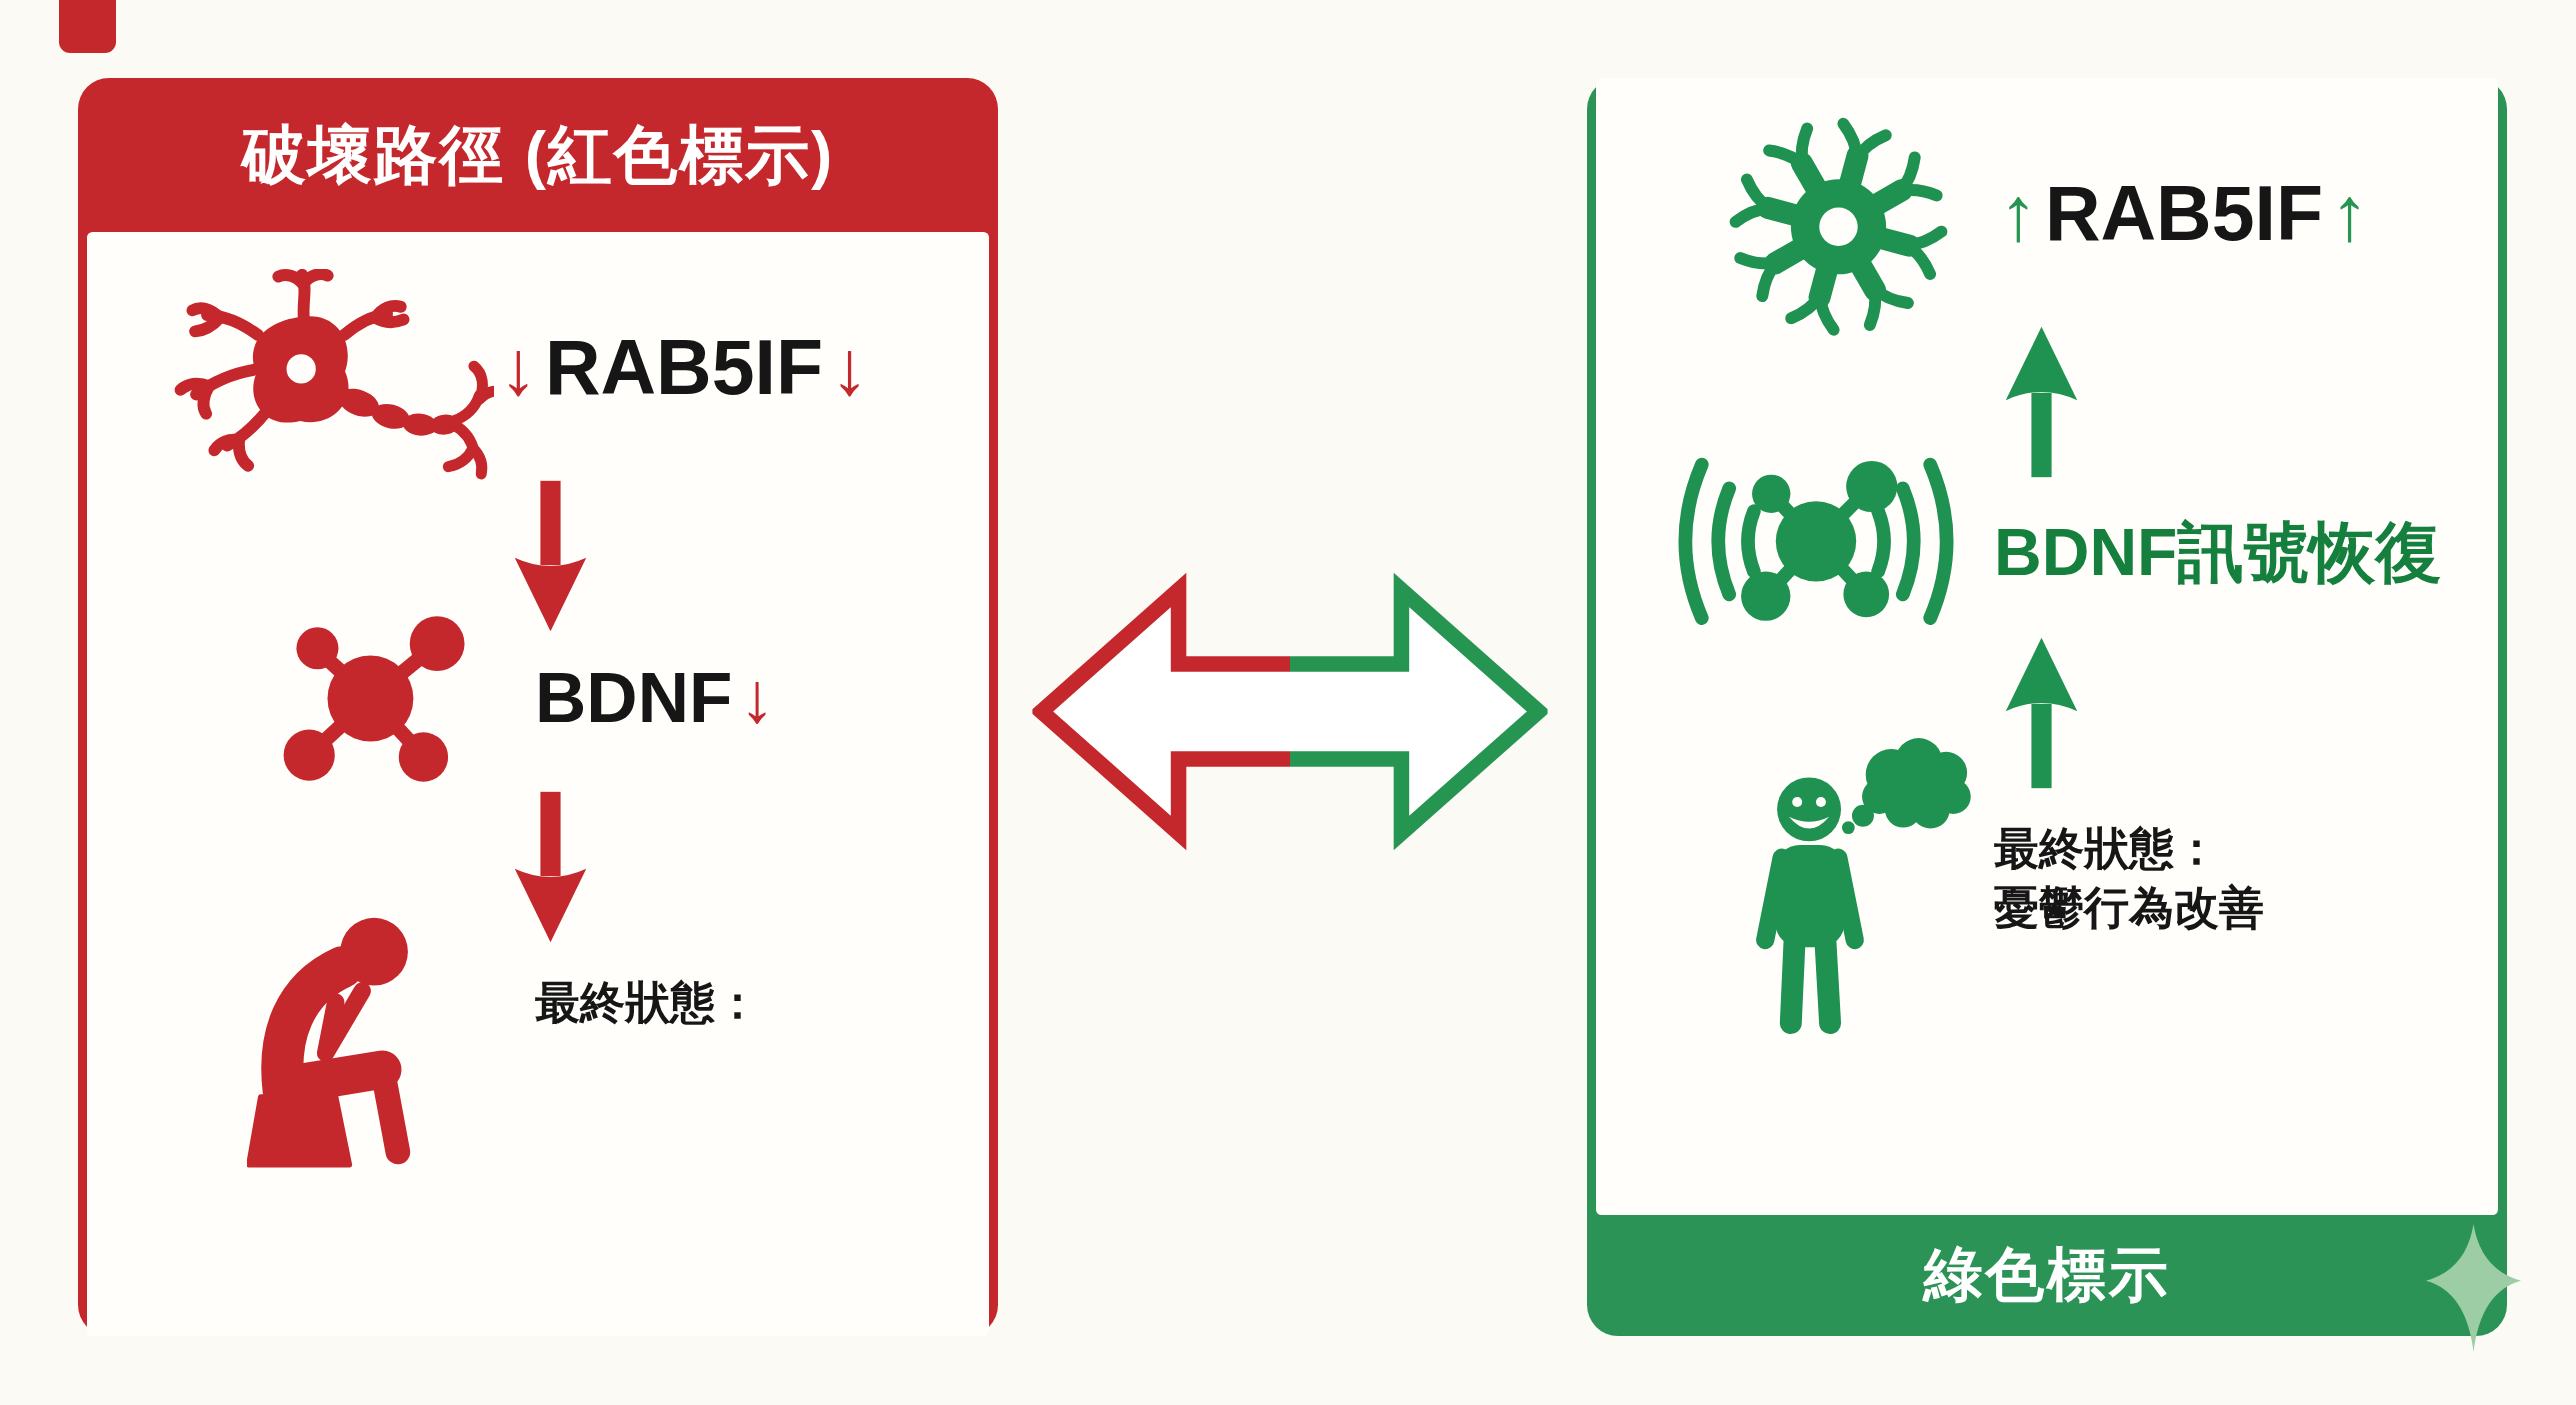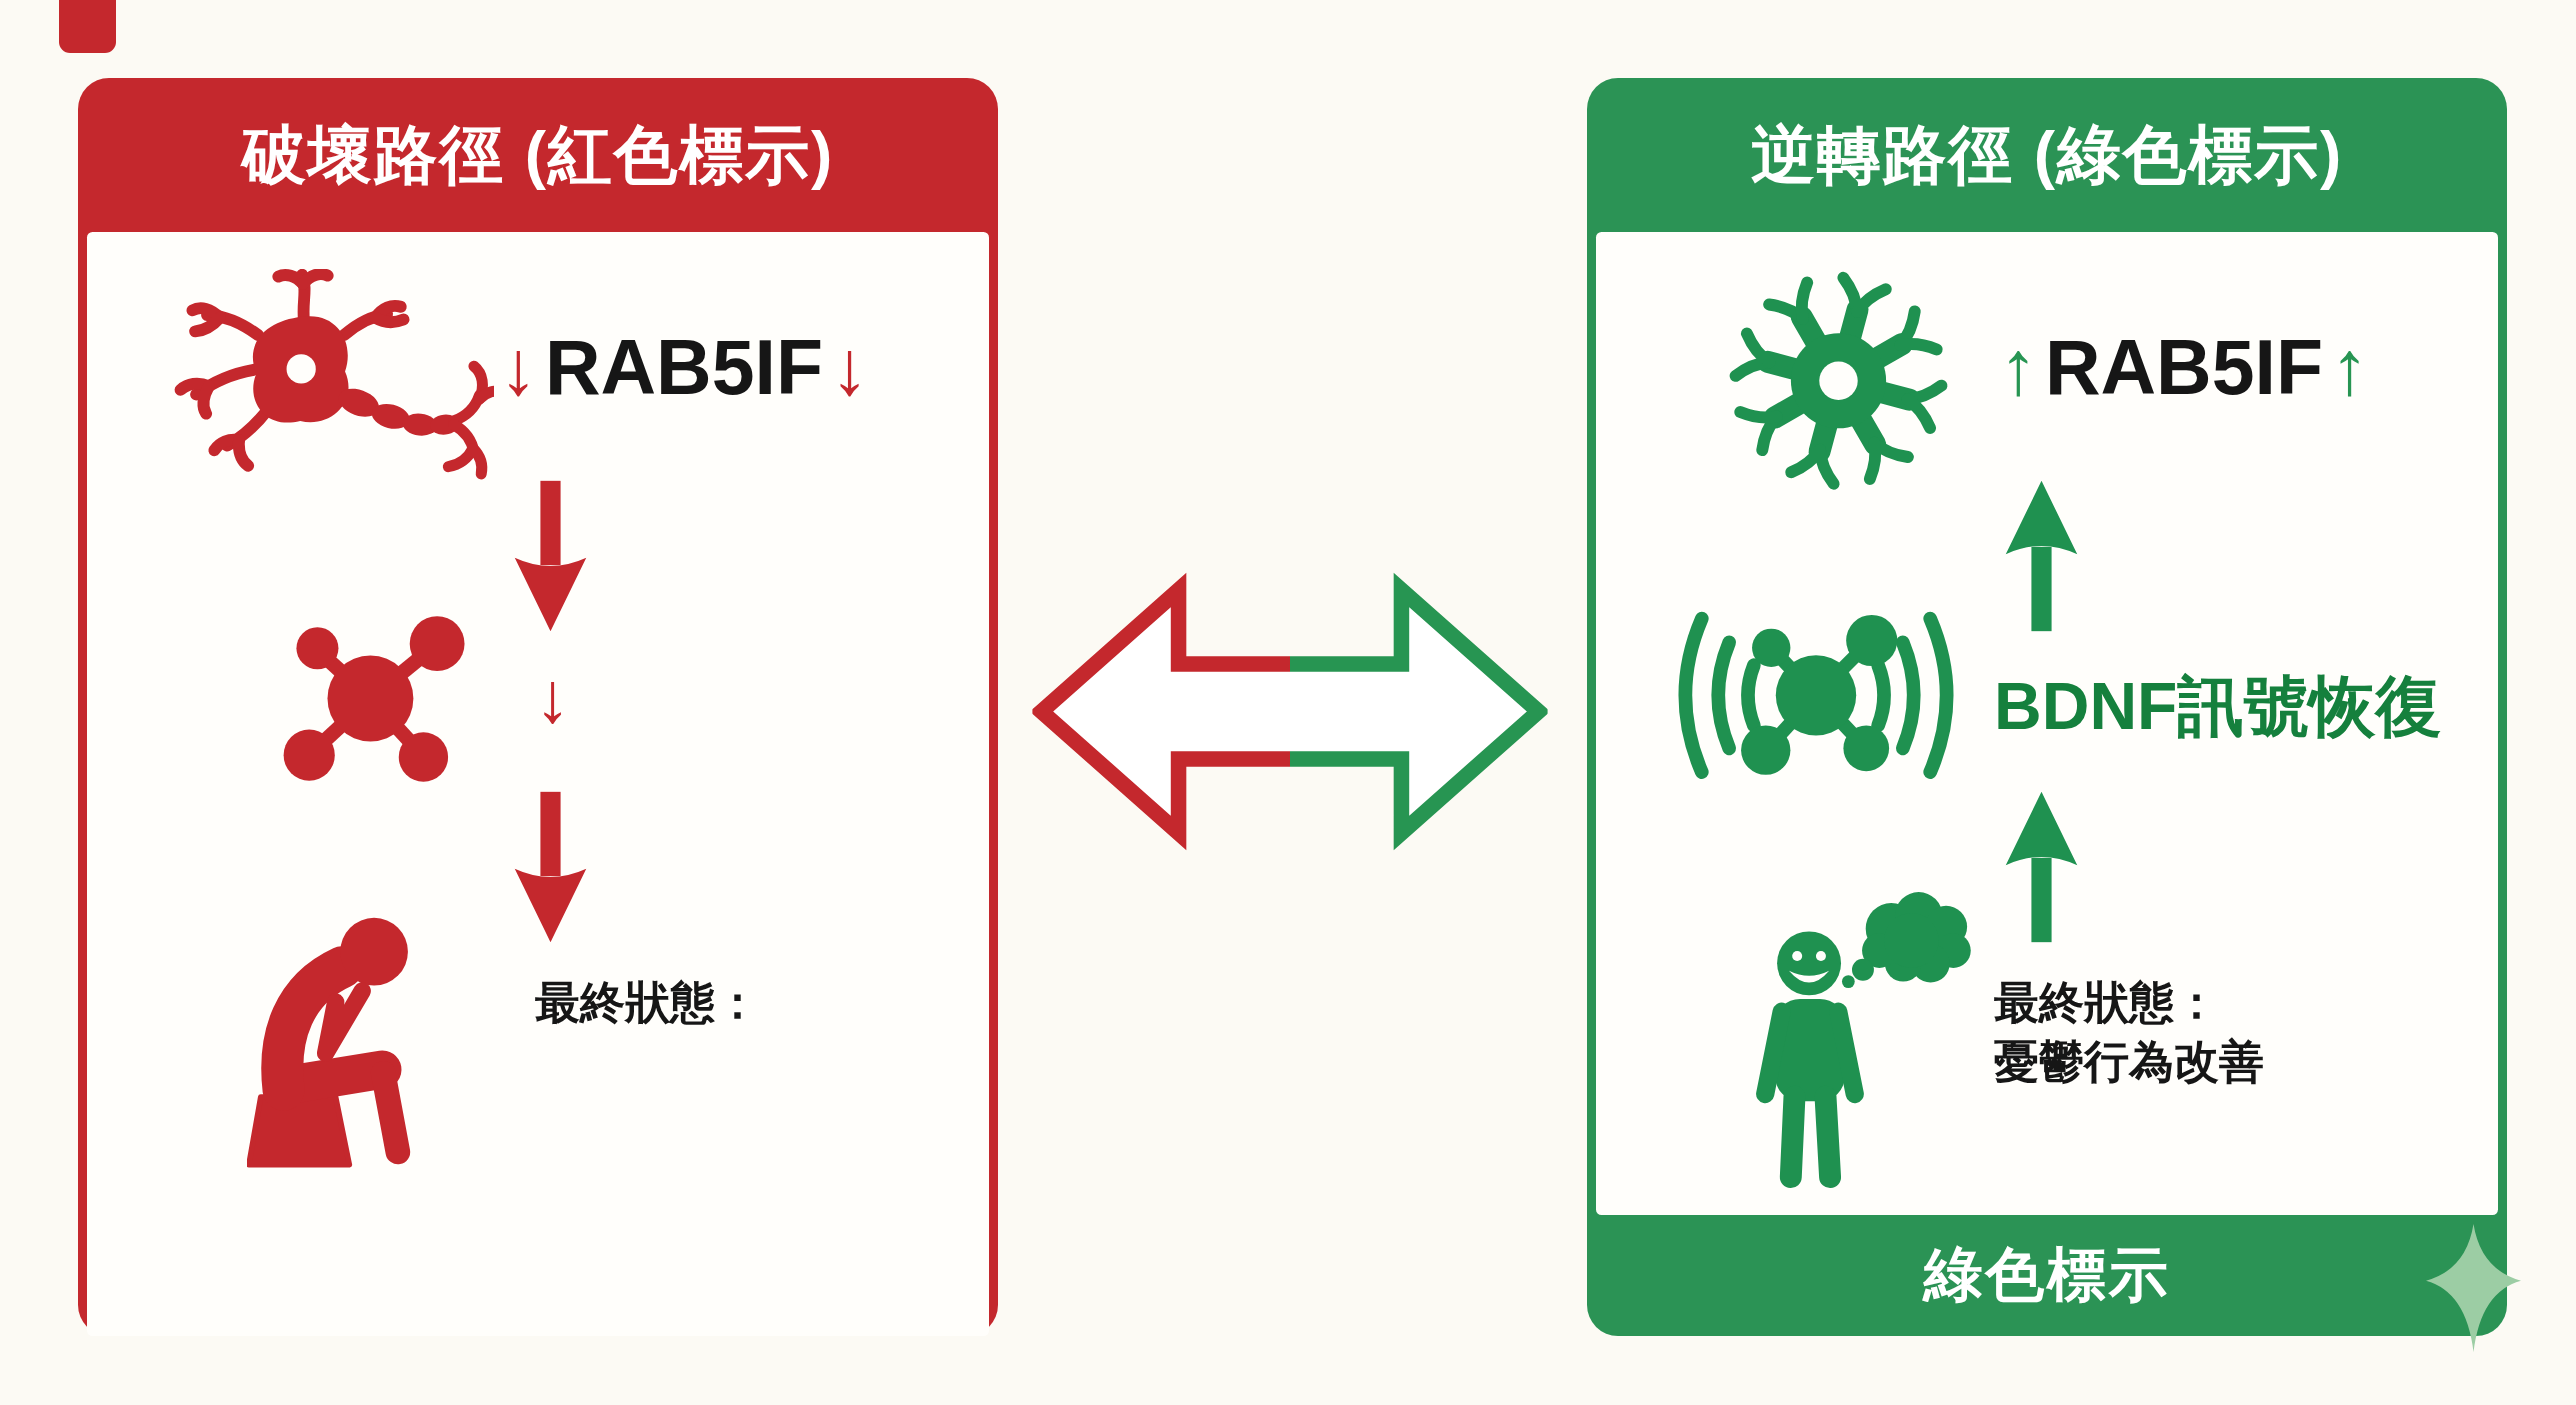--- a/index.html
+++ b/index.html
@@ -103,20 +103,21 @@
           <line x1="115" y1="110" x2="172" y2="172"></line>
         </g>
         <circle cx="115" cy="110" r="47" fill="#C4282D"></circle>
         <circle cx="57" cy="55" r="23" fill="#C4282D"></circle>
         <circle cx="188" cy="50" r="30" fill="#C4282D"></circle>
         <circle cx="48" cy="172" r="28" fill="#C4282D"></circle>
         <circle cx="173" cy="174" r="27" fill="#C4282D"></circle>
       </svg>
 
       <div class="abs txt-row bdnf-row" style="left:448px; top:425px;">
+        <span>BDNF</span>
         <span class="arrow-red">↓</span>
       </div>
 
       <svg class="abs" style="left:425px; top:558px;" width="77" height="154" viewBox="0 0 84 168">
         <rect x="31" y="2" width="22" height="92" fill="#C4282D"></rect>
         <path d="M42,166 L3,86 Q42,104 81,86 Z" fill="#C4282D"></path>
       </svg>
 
       <svg class="abs" style="left:160px; top:682px;" width="192" height="293" viewBox="0 0 210 320">
         <path d="M15,200 L97,200 L112,274 L2,274 Z" fill="#C4282D" stroke="#C4282D" stroke-width="6" stroke-linejoin="round"></path>
@@ -142,21 +143,20 @@
       <clipPath id="clipR">
           <rect x="282" y="0" width="282" height="312"></rect>
         </clipPath>
     </defs>
     <polygon points="10,156 160,23 160,104 404,104 404,23 554,156 404,289 404,208 160,208 160,289" fill="#FFFFFF"></polygon>
     <polygon points="10,156 160,23 160,104 404,104 404,23 554,156 404,289 404,208 160,208 160,289" fill="none" stroke="#C4282D" stroke-width="17" clip-path="url(#clipL)"></polygon>
     <polygon points="10,156 160,23 160,104 404,104 404,23 554,156 404,289 404,208 160,208 160,289" fill="none" stroke="#279552" stroke-width="17" clip-path="url(#clipR)"></polygon>
   </svg>
 
   <div class="panel green">
-    <div class="panel-header">逆轉路徑 (綠色標示)</div>
     <div class="panel-body">
 
       <svg class="abs" style="left:96px; top:37px;" width="293" height="229" viewBox="0 0 320 250">
         <defs>
           <g id="gnb" fill="none" stroke="#1F9150" stroke-linecap="round">
             <line x1="38" y1="0" x2="80" y2="0" stroke-width="24"></line>
             <path d="M78,0 Q96,-6 110,-24" stroke-width="13"></path>
             <path d="M78,0 Q96,6 110,24" stroke-width="13"></path>
           </g>
         </defs>

